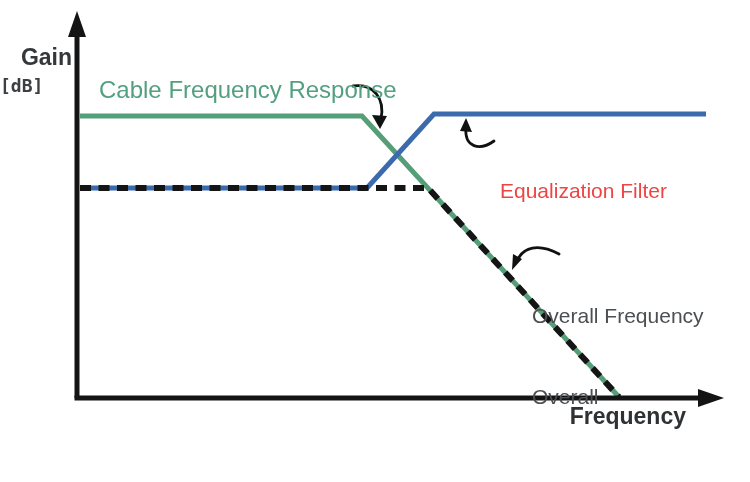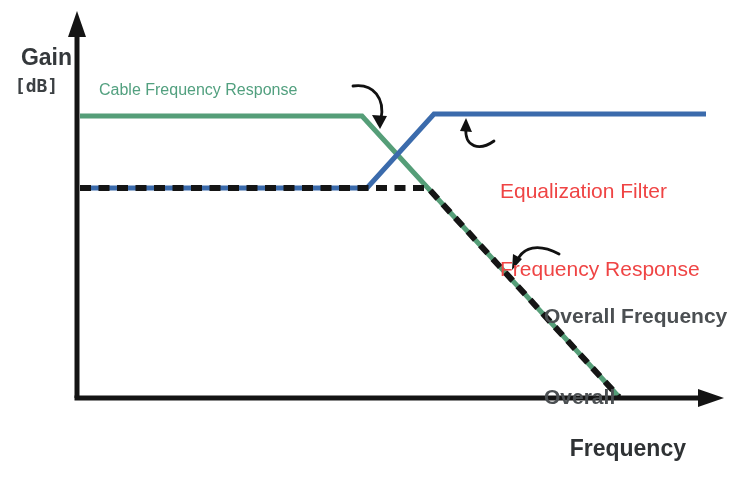--- a/index.html
+++ b/index.html
@@ -10,39 +10,39 @@
     font-family:"Liberation Sans", sans-serif;
     overflow:hidden;
   }
   .stage svg{position:absolute;left:0;top:0;}
   .lbl{position:absolute;white-space:pre;}
   .lbl-gain{
     left:0;top:45px;width:72px;text-align:right;
     font-size:23px;font-weight:700;line-height:25px;color:#34383b;
   }
   .lbl-gain-unit{
-    left:0;top:75px;width:73px;text-align:center;
+    left:0;top:75px;width:73px;text-align:left;
     font-family:"DejaVu Sans Mono", monospace;
     font-size:18px;font-weight:600;line-height:21px;color:#3c4043;
   }
   .lbl-cable{
     left:99px;top:78px;
-    font-size:16px;font-weight:500;line-height:23px;color:#52a07f;
+    font-size:24px;font-weight:500;line-height:23px;color:#52a07f;
   }
   .lbl-eq{
     left:500px;top:126px;
     font-size:21px;font-weight:500;line-height:26px;color:#ef4444;
   }
   .lbl-overall{
-    left:544px;top:248px;
-    font-size:21px;font-weight:700;line-height:27px;color:#4b4f52;
+    left:532px;top:248px;
+    font-size:21px;font-weight:400;line-height:27px;color:#4b4f52;
   }
   .lbl-freq{
     left:526px;top:404px;width:160px;text-align:right;
-    font-size:23px;font-weight:700;line-height:25px;color:#2f3234;margin-top:32px;
+    font-size:23px;font-weight:700;line-height:25px;color:#2f3234;
   }
   .lbl-freq-unit{
     left:526px;top:434px;width:160px;text-align:right;
     font-family:"DejaVu Sans Mono", monospace;
     font-size:18px;font-weight:600;line-height:21px;color:#3c4043;
   }
 </style>
 </head>
 <body>
 
@@ -73,21 +73,20 @@
     </g>
   </svg>
 
   <div class="lbl lbl-gain">Gain</div>
   <div class="lbl lbl-gain-unit">[dB]</div>
 
   <div class="lbl lbl-cable">Cable Frequency Response</div>
 
   <div class="lbl lbl-eq">
     <div>Equalization Filter</div>
-    <div>Frequency Response</div>
   </div>
 
   <div class="lbl lbl-overall">
     <div>Overall Frequency</div>
     <div>Overall</div>
   </div>
 
   <div class="lbl lbl-freq">Frequency</div>
 
 </div>

